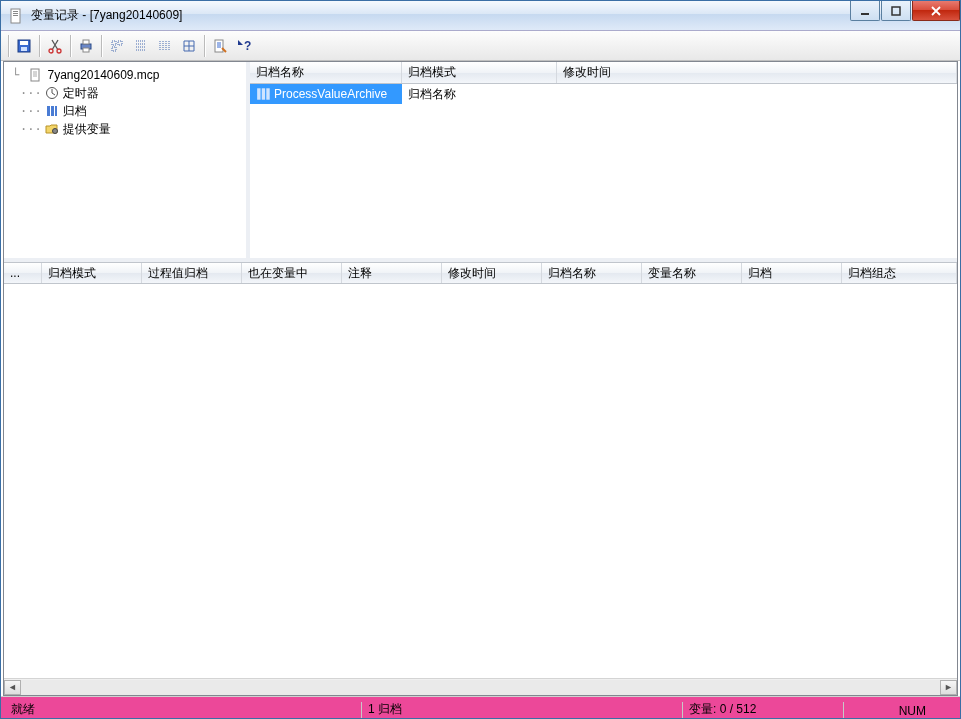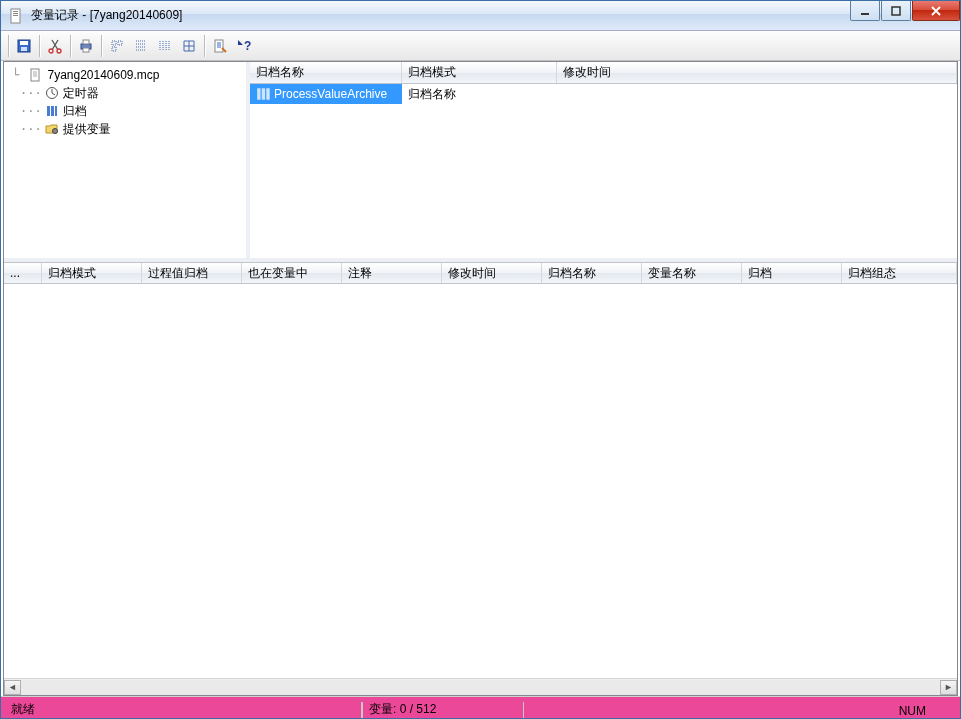--- a/index.html
+++ b/index.html
@@ -245,19 +245,20 @@
         <div class="arrow">◄</div>
         <div class="track"></div>
         <div class="arrow">►</div>
       </div>
     </div>
   </div>
 
   <div class="statusbar">
     <div class="seg" style="width:356px">就绪</div>
     <div class="sep2"></div>
+    <div class="seg" style="width:320px">1  归档</div>
     <div class="sep2"></div>
     <div class="seg" style="width:160px">变量: 0 / 512</div>
     <div class="sep2"></div>
     <div class="seg" style="flex:1;justify-content:flex-end;padding-right:30px">NUM</div>
   </div>
 
 </div>
 
 </body></html>

